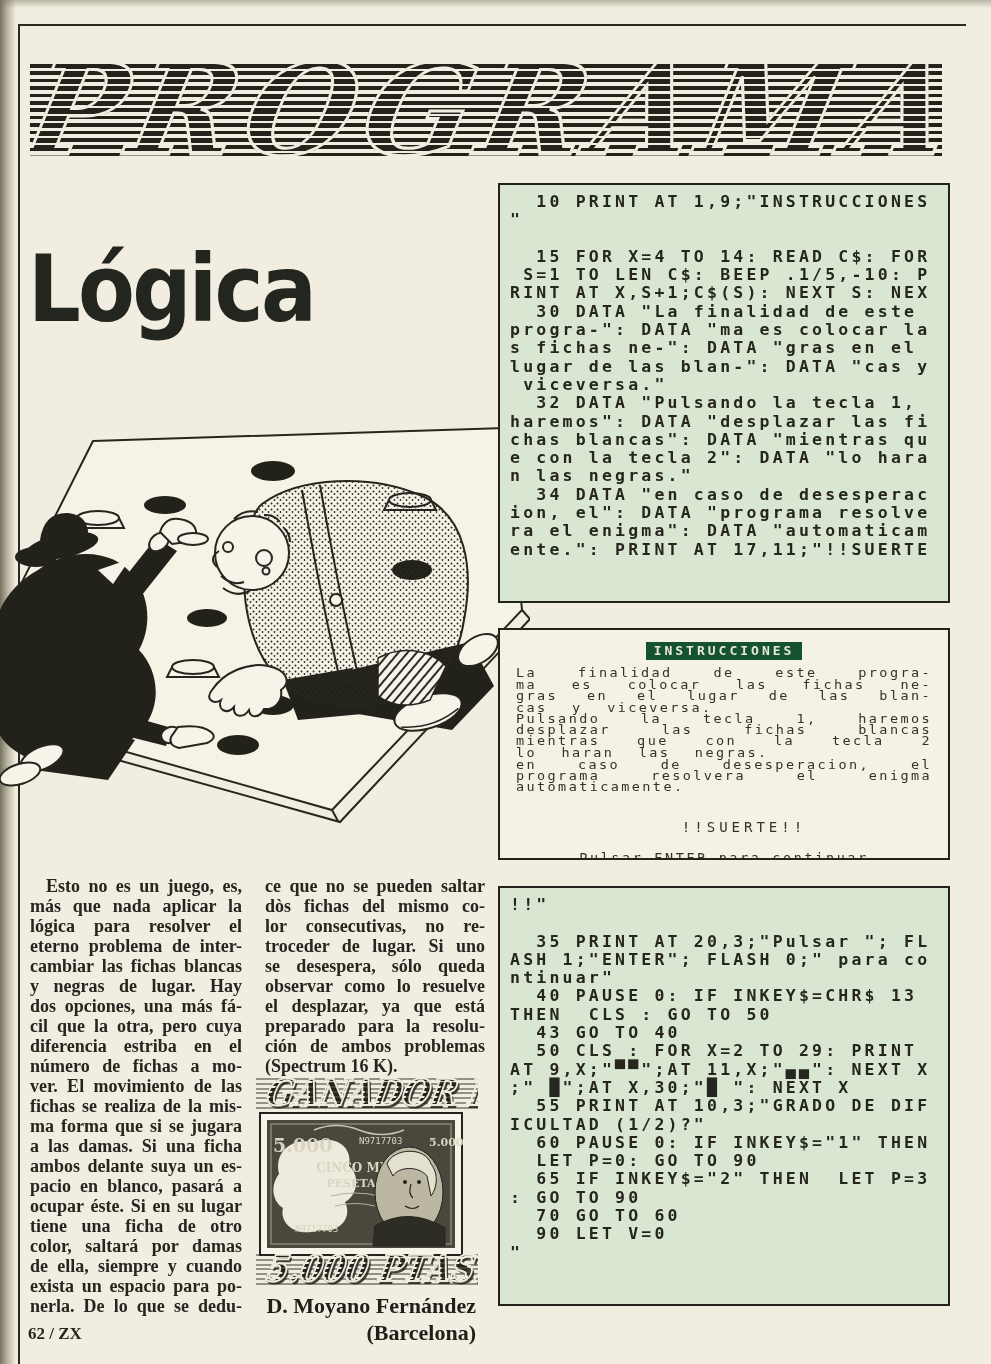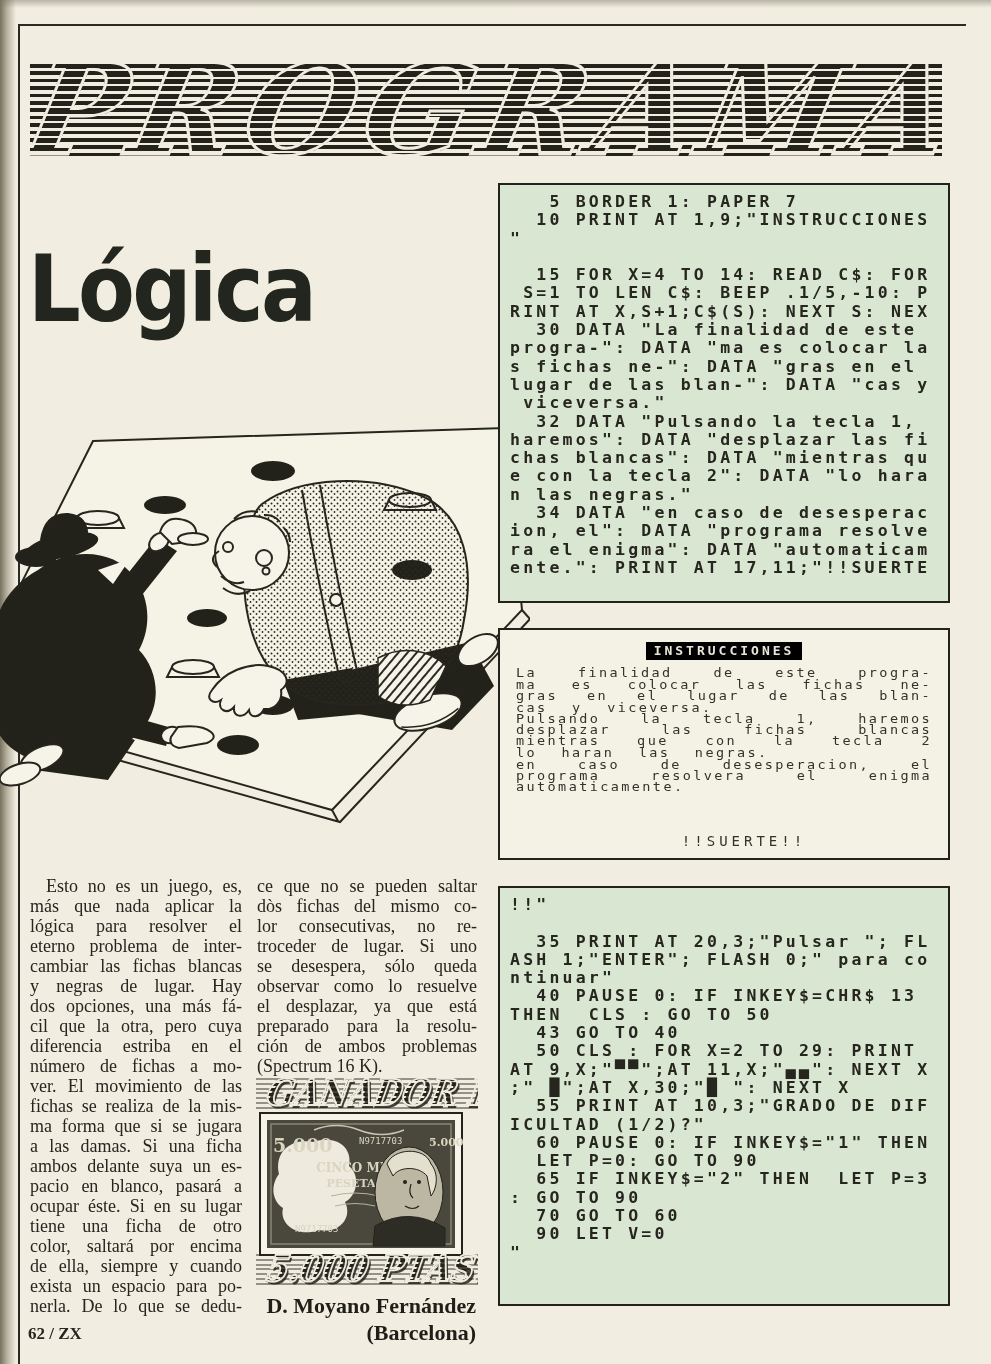--- a/index.html
+++ b/index.html
@@ -30,38 +30,38 @@
   .codebox{position:absolute;left:498px;width:452px;height:420px;box-sizing:border-box;
         background:#d9e7d2;border:2px solid #23221c;padding:8px 10px;overflow:hidden;}
   .codebox1{top:183px;} .codebox2{top:886px;}
   .code-line{white-space:pre;height:18.3px;
         font:700 16.5px/18.3px "DejaVu Sans Mono",monospace;letter-spacing:3.2px;color:#26261f;}
 
   
   .zx-box{position:absolute;left:498px;top:628px;width:452px;height:232px;box-sizing:border-box;
         background:#f4f1e5;border:2px solid #23221c;overflow:hidden;}
   .zx-title-row{text-align:center;margin-top:11px;}
-  .zx-title{display:inline-block;background:#000000;color:#e8e6da;
+  .zx-title{display:inline-block;background:#14532d;color:#e8e6da;
         font:700 13px/16px "DejaVu Sans Mono",monospace;letter-spacing:3px;padding:1px 8px;}
   .zx-body{margin:8px 16px 0;transform:scaleY(.86);transform-origin:top;
         font:400 13.5px/13.2px "DejaVu Sans Mono",monospace;letter-spacing:2.4px;color:#33332b;}
   .zx-body .zx-line{text-align:justify;text-align-last:justify;}
   .zx-body .zx-line:nth-child(4),
   .zx-body .zx-line:nth-child(8),
   .zx-body .zx-line:nth-child(11){text-align-last:left;word-spacing:14px;}
   .zx-suerte{text-align:center;font:400 14px/16px "DejaVu Sans Mono",monospace;
-        letter-spacing:4px;margin-top:20px;color:#33332b;padding-left:40px;}
+        letter-spacing:4px;margin-top:6px;color:#33332b;padding-left:40px;}
   .zx-prompt{text-align:center;font:400 13.5px/15px "DejaVu Sans Mono",monospace;
         letter-spacing:2.6px;margin-top:16px;color:#33332b;}
 
   
   .col{position:absolute;top:876px;font:400 18px/20px "Liberation Serif",serif;color:#26251f;}
-  .col .line{text-align:justify;text-align-last:justify;height:20px;overflow:visible;}
+  .col .line{text-align:justify;text-align-last:justify;height:20px;overflow:visible;font-weight:bold;}
   .col1{left:30px;width:212px;}
-  .col2{left:257px;width:220px;}
+  .col2{left:265px;width:220px;}
   .col1 .line:first-child{text-indent:16px;}
   .col2 .line:last-child{text-align-last:left;}
 
   
   .win-banner{position:absolute;left:256px;width:222px;height:32px;overflow:hidden;
         background:repeating-linear-gradient(180deg,rgba(35,34,27,.45) 0 2px,rgba(0,0,0,0) 2px 4.8px);}
   .win-banner span{display:block;width:100%;text-align:center;white-space:nowrap;
         font:italic 900 36px/29px "DejaVu Serif",serif;
         transform:skewX(-10deg) scaleX(.9);transform-origin:center;
         background:repeating-linear-gradient(180deg,#23221b 0 3.4px,#f1ede0 3.4px 5px);
@@ -168,21 +168,20 @@
       <circle cx="228" cy="129" r="5" fill="none"></circle>
       <path d="M219,133 q-11,7 -2,16" fill="none"></path>
       <path d="M221,158 q11,10 23,6 M223,170 q13,10 27,3" fill="none"></path>
       <path d="M268,248 C248,244 224,254 212,272 C205,281 213,287 221,282 C217,292 227,297 234,289
                C233,299 243,301 249,292 C250,301 260,300 264,291 C274,292 283,284 281,272
                C291,265 288,252 268,248 Z" fill="#f6f3e8"></path>
     </g>
   </svg>
 
   <div class="codebox codebox1">
-      <div class="code-line">   5 BORDER 1: PAPER 7</div>
       <div class="code-line">  10 PRINT AT 1,9;"INSTRUCCIONES</div>
       <div class="code-line">"</div>
       <div class="code-line">&nbsp;</div>
       <div class="code-line">  15 FOR X=4 TO 14: READ C$: FOR</div>
       <div class="code-line"> S=1 TO LEN C$: BEEP .1/5,-10: P</div>
       <div class="code-line">RINT AT X,S+1;C$(S): NEXT S: NEX</div>
       <div class="code-line">  30 DATA "La finalidad de este</div>
       <div class="code-line">progra-": DATA "ma es colocar la</div>
       <div class="code-line">s fichas ne-": DATA "gras en el</div>
       <div class="code-line">lugar de las blan-": DATA "cas y</div>
@@ -254,21 +253,21 @@
       <div class="line">diferencia estriba en el</div>
       <div class="line">número de fichas a mo-</div>
       <div class="line">ver. El movimiento de las</div>
       <div class="line">fichas se realiza de la mis-</div>
       <div class="line">ma forma que si se jugara</div>
       <div class="line">a las damas. Si una ficha</div>
       <div class="line">ambos delante suya un es-</div>
       <div class="line">pacio en blanco, pasará a</div>
       <div class="line">ocupar éste. Si en su lugar</div>
       <div class="line">tiene una ficha de otro</div>
-      <div class="line">color, saltará por encima</div>
+      <div class="line">color, saltará por damas</div>
       <div class="line">de ella, siempre y cuando</div>
       <div class="line">exista un espacio para po-</div>
       <div class="line">nerla. De lo que se dedu-</div>
     </div>
   <div class="col col2">
       <div class="line">ce que no se pueden saltar</div>
       <div class="line">dòs fichas del mismo co-</div>
       <div class="line">lor consecutivas, no re-</div>
       <div class="line">troceder de lugar. Si uno</div>
       <div class="line">se desespera, sólo queda</div>

